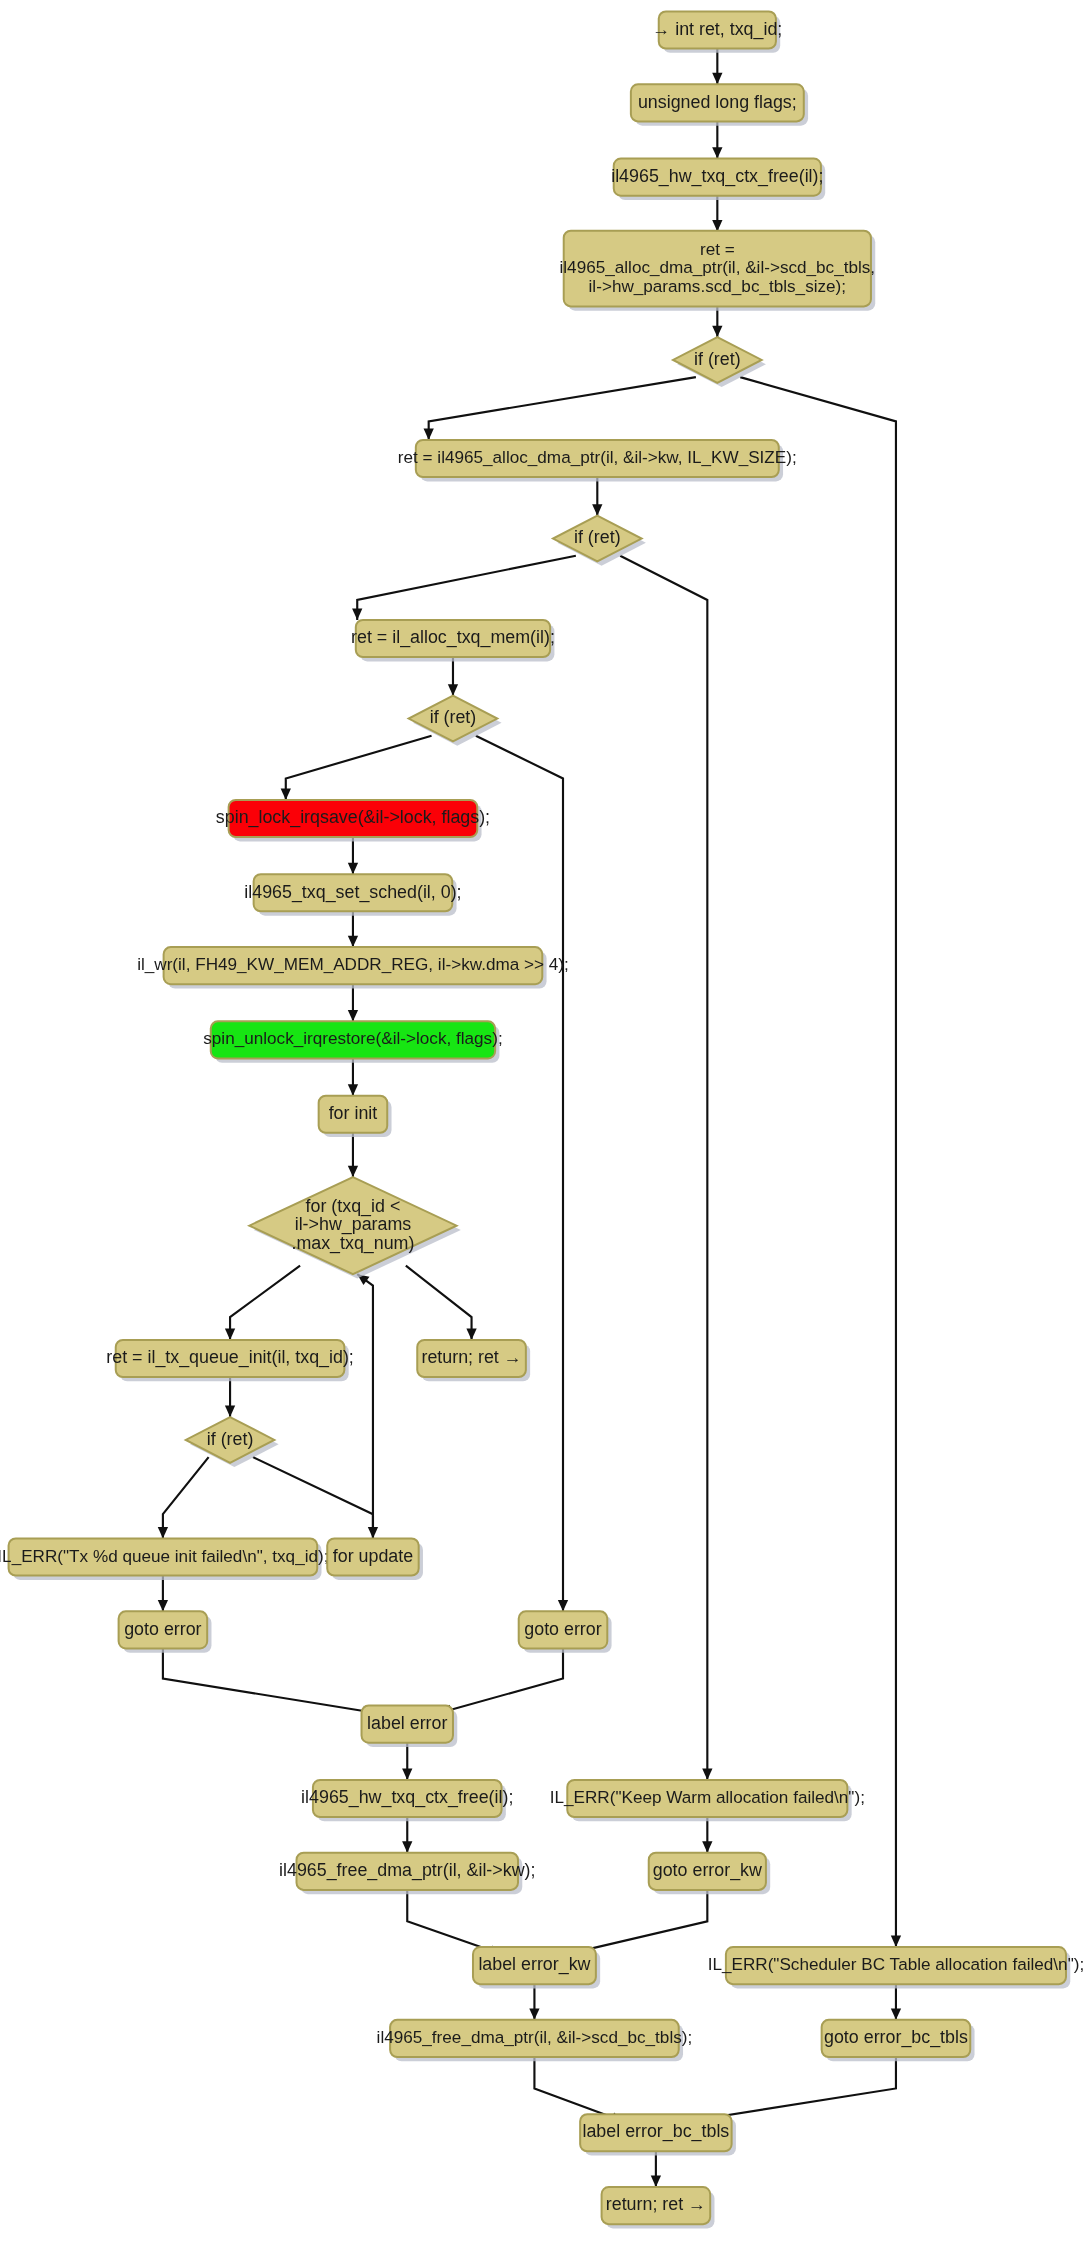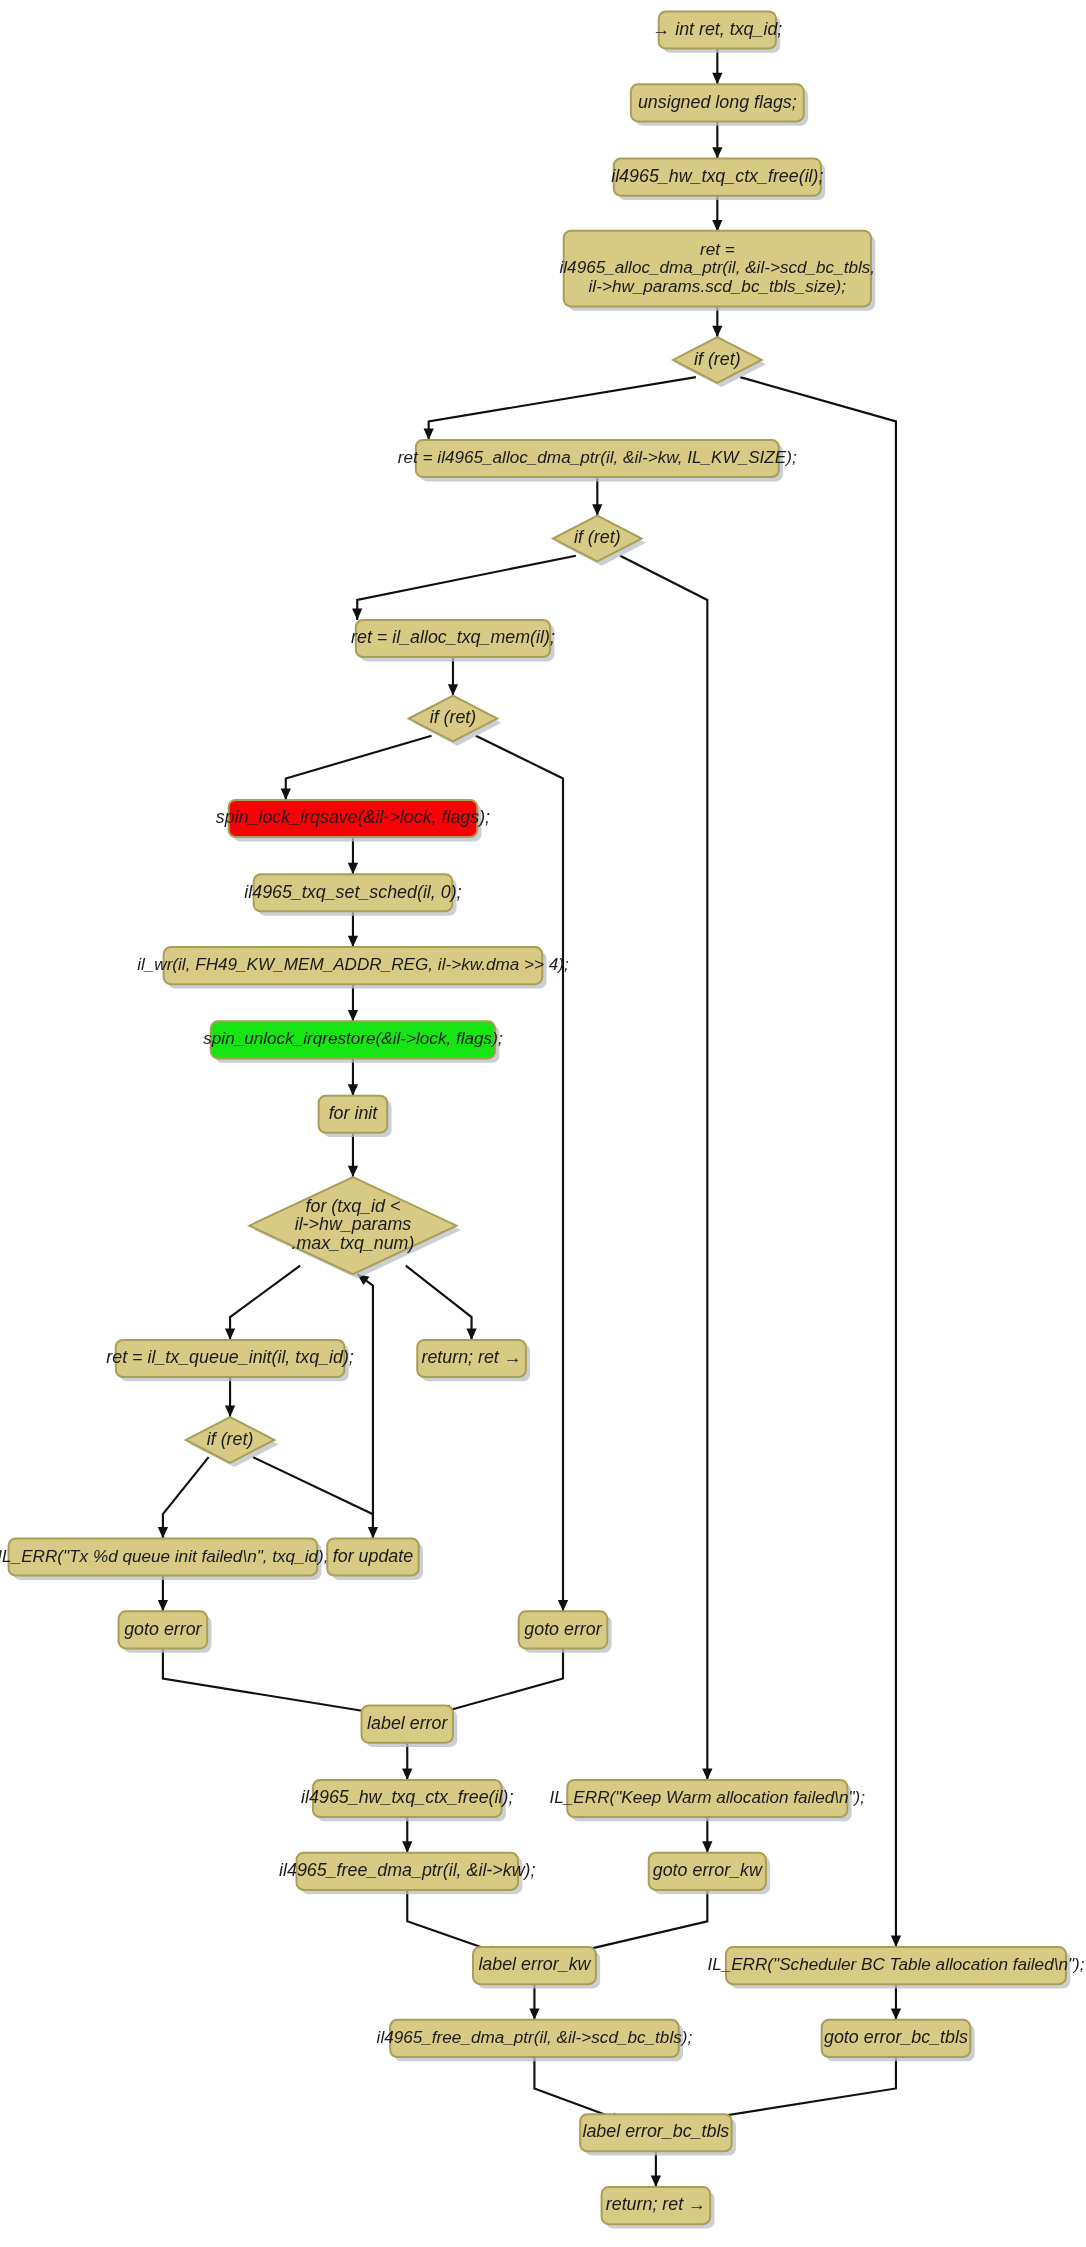--- a/index.html
+++ b/index.html
@@ -9,21 +9,20 @@
   }
   body {
     font-family: "Liberation Sans", sans-serif;
   }
   #flowchart-root {
     position: relative;
     width: 1086px;
     height: 2247px;
     background: #ffffff;
     overflow: hidden;
-    font-style: italic;
   }
   #flow-svg {
     position: absolute;
     top: 0;
     left: 0;
     width: 1086px;
     height: 2247px;
     display: block;
   }
   .node-rect {

